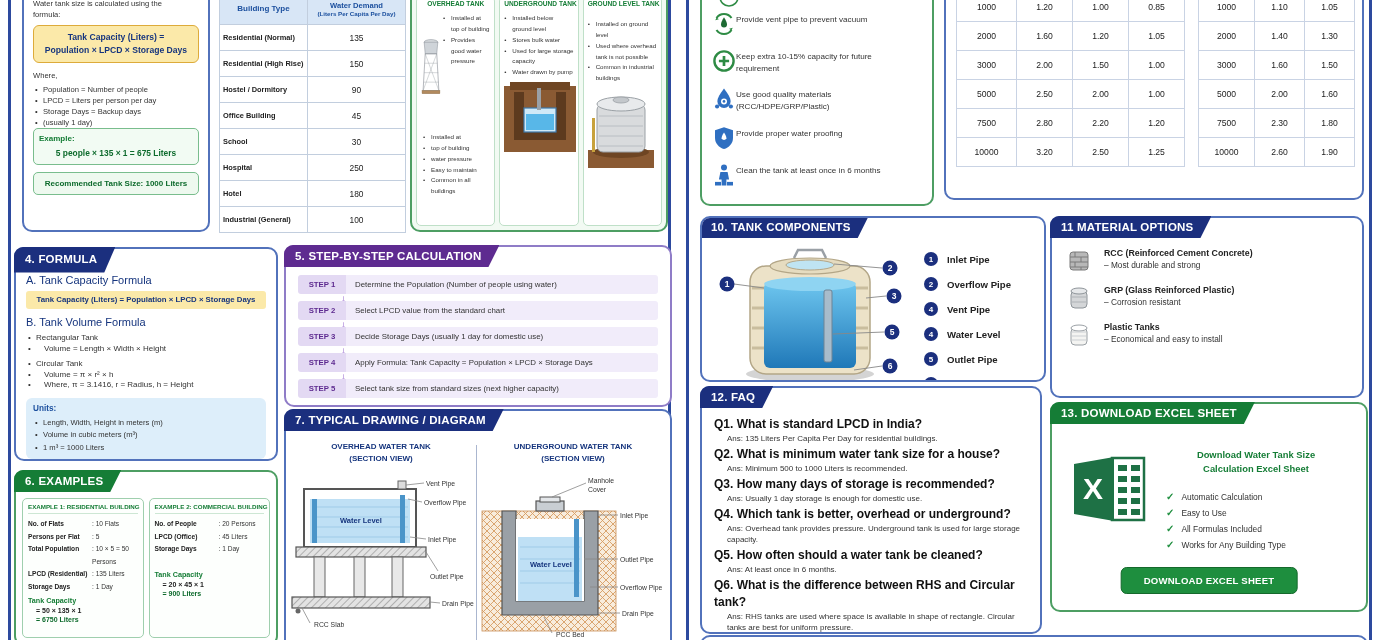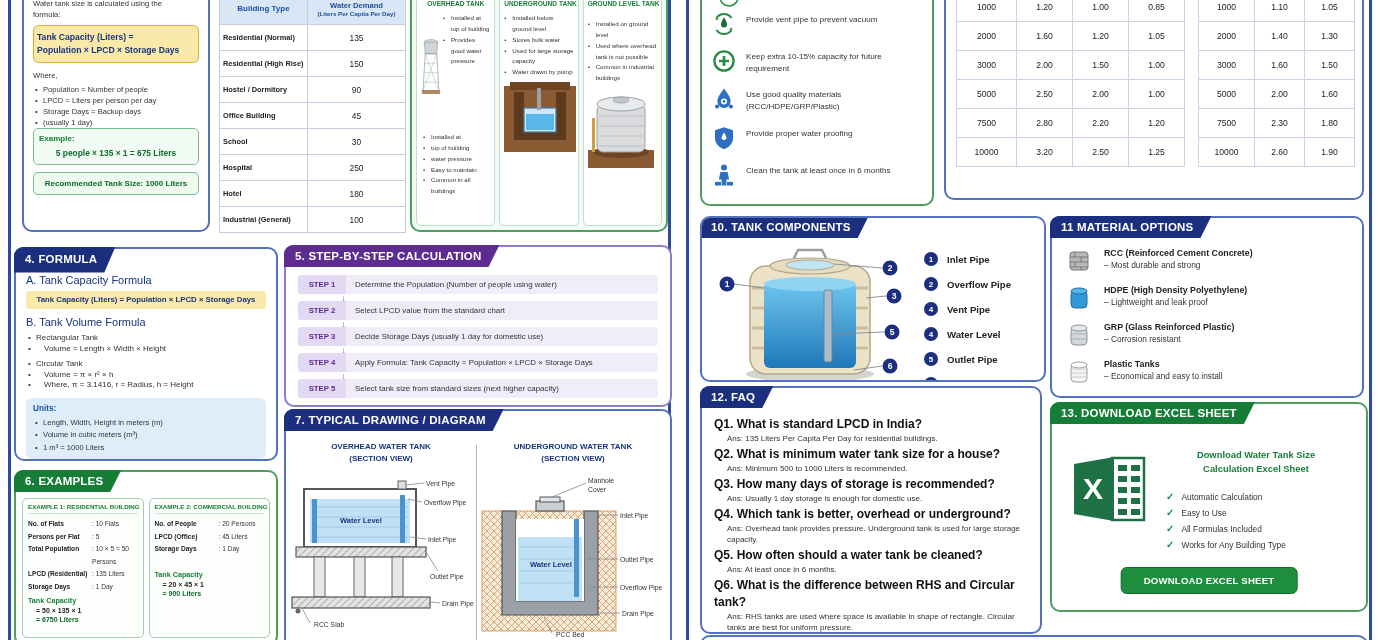--- a/index.html
+++ b/index.html
@@ -10,21 +10,21 @@
   .pb-blue{border:2px solid #5272bb}
   .pb-green{border:2px solid #4d9e63}
   .chip{position:absolute;top:-2px;left:-2px;color:#fff;font-weight:bold;font-size:11.5px;
         padding:5px 18px 5px 11px;border-top-left-radius:9px;
         clip-path:polygon(0 0,100% 0,calc(100% - 11px) 100%,0 100%);letter-spacing:.2px;white-space:nowrap}
   .chip.navy{background:#1b2f7e}.chip.purple{background:#5e2b90}.chip.green{background:#157d36}
   .edge{position:absolute;top:0;bottom:0;width:3px;background:#2d4a9e}
   
   .intro{font-size:7.6px;line-height:1.45}
   .fbox{background:#fbe9a9;border:1.5px solid #ddab3a;border-radius:6px;padding:5px 3px;margin:5px 0 7px 0;
-        text-align:left;color:#16357e;font-weight:bold;font-size:8.6px;line-height:1.5}
+        text-align:center;color:#16357e;font-weight:bold;font-size:8.6px;line-height:1.5}
   .gbox{border:1px solid #79bd8d;background:#f2fbf3;border-radius:5px;padding:4px 5px;}
   .gbox .glabel{color:#157d36;font-weight:bold;font-size:8px}
   .gbox .gval{color:#0e6b2d;font-weight:bold;font-size:8.4px;text-align:center;margin-top:3px}
   .recbox{border:1px solid #79bd8d;background:#eef9ef;border-radius:5px;padding:5px 3px;margin-top:7px;
           text-align:center;color:#0e6b2d;font-weight:bold;font-size:8px}
   ul.dots{margin:3px 0 0 2px;padding:0;list-style:none}
   ul.dots li{padding-left:8px;position:relative}
   ul.dots li:before{content:"•";position:absolute;left:0;color:#333}
   
   table.btab{border-collapse:collapse;width:100%;table-layout:fixed;background:#fff}
@@ -56,21 +56,21 @@
            padding-bottom:3px;margin-bottom:4px;white-space:nowrap}
   .exrow{display:flex;font-size:6.6px;line-height:1.9}
   .exrow .l{width:64px;font-weight:bold;color:#222;flex:none}
   .excap{color:#157d36;font-weight:bold;font-size:7.2px;margin-top:3px}
   .excalc{font-size:7px;font-weight:bold;color:#222;margin:2px 0 0 8px}
   .excalc.g{color:#0e6b2d}
   
   .dtitle{color:#16357e;font-weight:bold;font-size:8px;text-align:center;line-height:1.5}
   
   .tipitem{display:flex;align-items:flex-start;margin-bottom:13px}
-  .tipitem .txt{font-size:8.1px;line-height:1.45;margin-left:10px;padding-top:2px}
+  .tipitem .txt{font-size:8.1px;line-height:1.45;padding-top:2px}
   table.dtab{border-collapse:collapse;table-layout:fixed}
   table.dtab td{border:1px solid #c9d3e4;text-align:center;font-size:8.6px;color:#222;height:26px}
   .legrow{display:flex;align-items:center;margin-bottom:11px}
   .badge{width:14px;height:14px;border-radius:50%;background:#1b2f7e;color:#fff;font-size:8px;
          font-weight:bold;display:flex;align-items:center;justify-content:center;flex:none}
   .leglab{font-weight:bold;font-size:9.6px;color:#222;margin-left:9px}
   .matrow{display:flex;align-items:flex-start;margin-bottom:11px}
   .mattxt{margin-left:12px}
   .mattitle{font-weight:bold;font-size:8.8px;color:#222}
   .matnote{font-size:8.3px;color:#333;margin-top:2px}
@@ -610,30 +610,20 @@
       <rect x="4" y="4" width="18" height="18" rx="3" fill="#b8b8b8" stroke="#7a7a7a"></rect>
       <path d="M4 9 H22 M4 14 H22 M4 19 H22 M9 4 V9 M15 9 V14 M9 14 V19 M15 19 V22" stroke="#7a7a7a" stroke-width="1"></path>
     </svg>
     <div class="mattxt">
         <div class="mattitle">RCC (Reinforced Cement Concrete)</div>
         <div class="matnote">– Most durable and strong</div>
       </div>
   </div>
   <div class="matrow">
     <svg width="26" height="26" viewBox="0 0 26 26">
-      <rect x="5" y="6" width="16" height="17" rx="4" fill="#2e9ad6" stroke="#1d6da0"></rect>
-      <ellipse cx="13" cy="6" rx="8" ry="3" fill="#58b7e8" stroke="#1d6da0"></ellipse>
-    </svg>
-    <div class="mattxt">
-        <div class="mattitle">HDPE (High Density Polyethylene)</div>
-        <div class="matnote">– Lightweight and leak proof</div>
-      </div>
-  </div>
-  <div class="matrow">
-    <svg width="26" height="26" viewBox="0 0 26 26">
       <rect x="5" y="6" width="16" height="17" rx="4" fill="#d4d6d8" stroke="#8e9499"></rect>
       <ellipse cx="13" cy="6" rx="8" ry="3" fill="#e6e8ea" stroke="#8e9499"></ellipse>
       <path d="M6 12 H20 M6 17 H20" stroke="#aeb2b6" stroke-width="1"></path>
     </svg>
     <div class="mattxt">
         <div class="mattitle">GRP (Glass Reinforced Plastic)</div>
         <div class="matnote">– Corrosion resistant</div>
       </div>
   </div>
   <div class="matrow">

